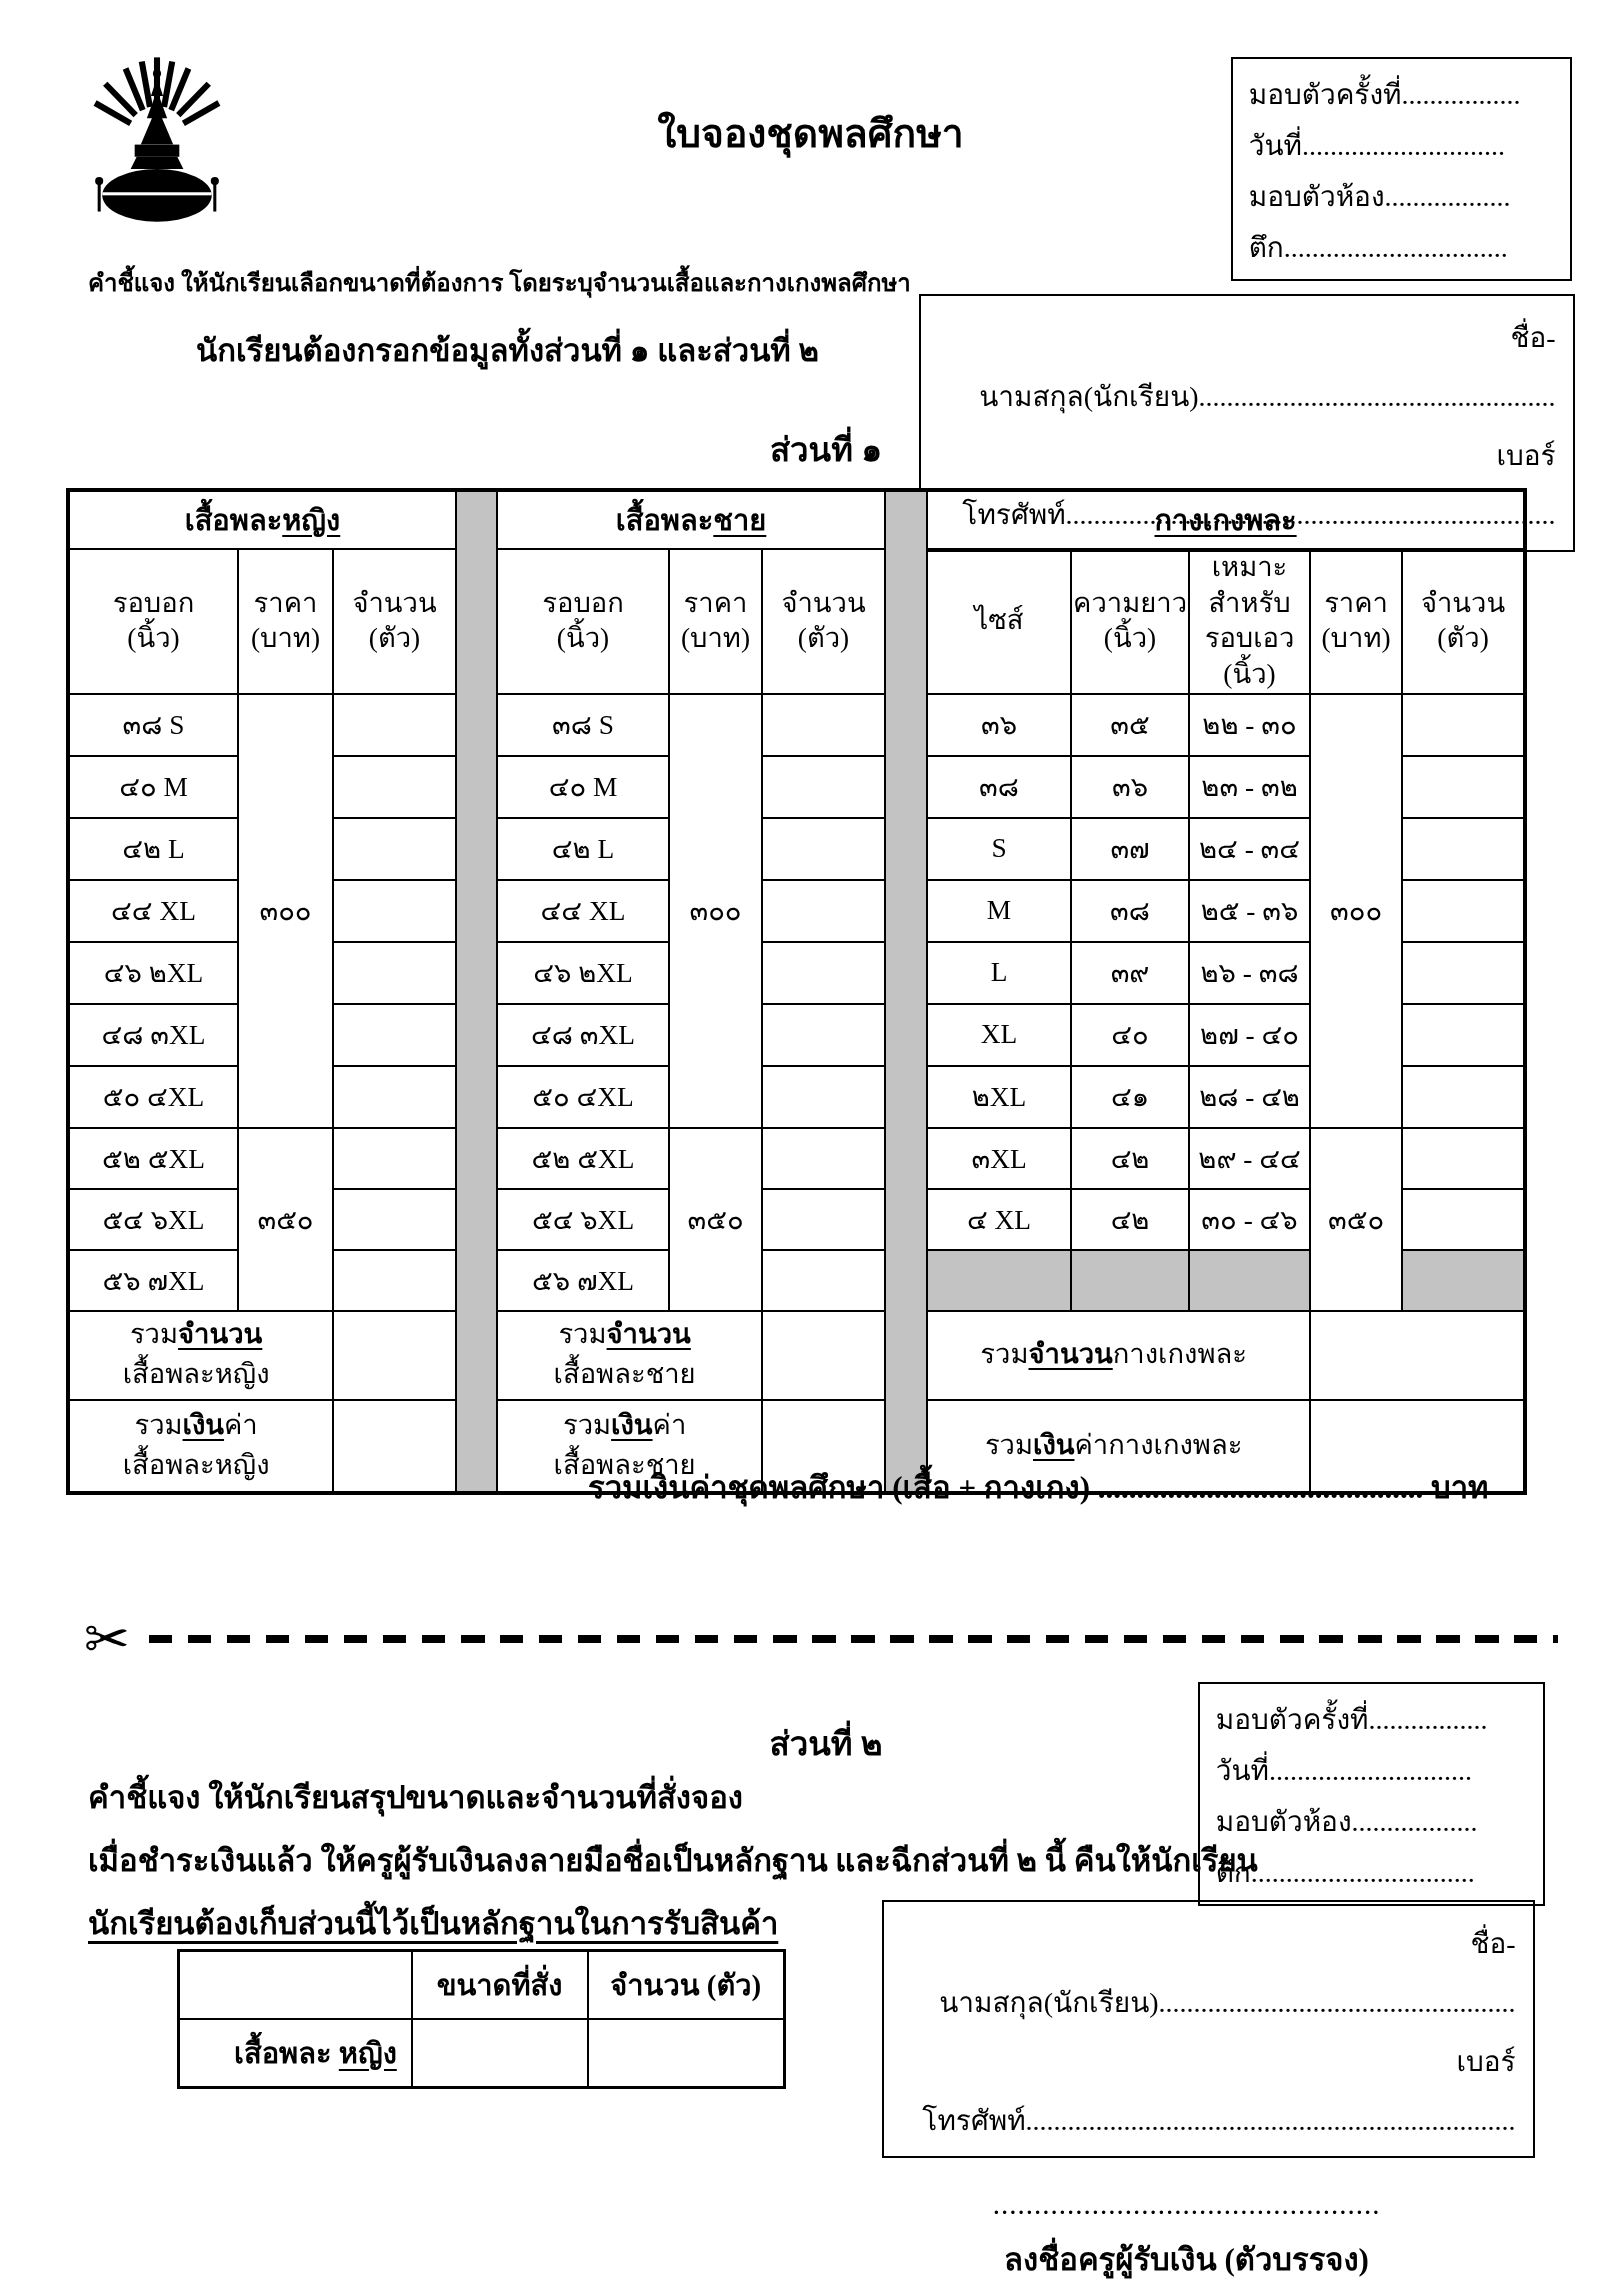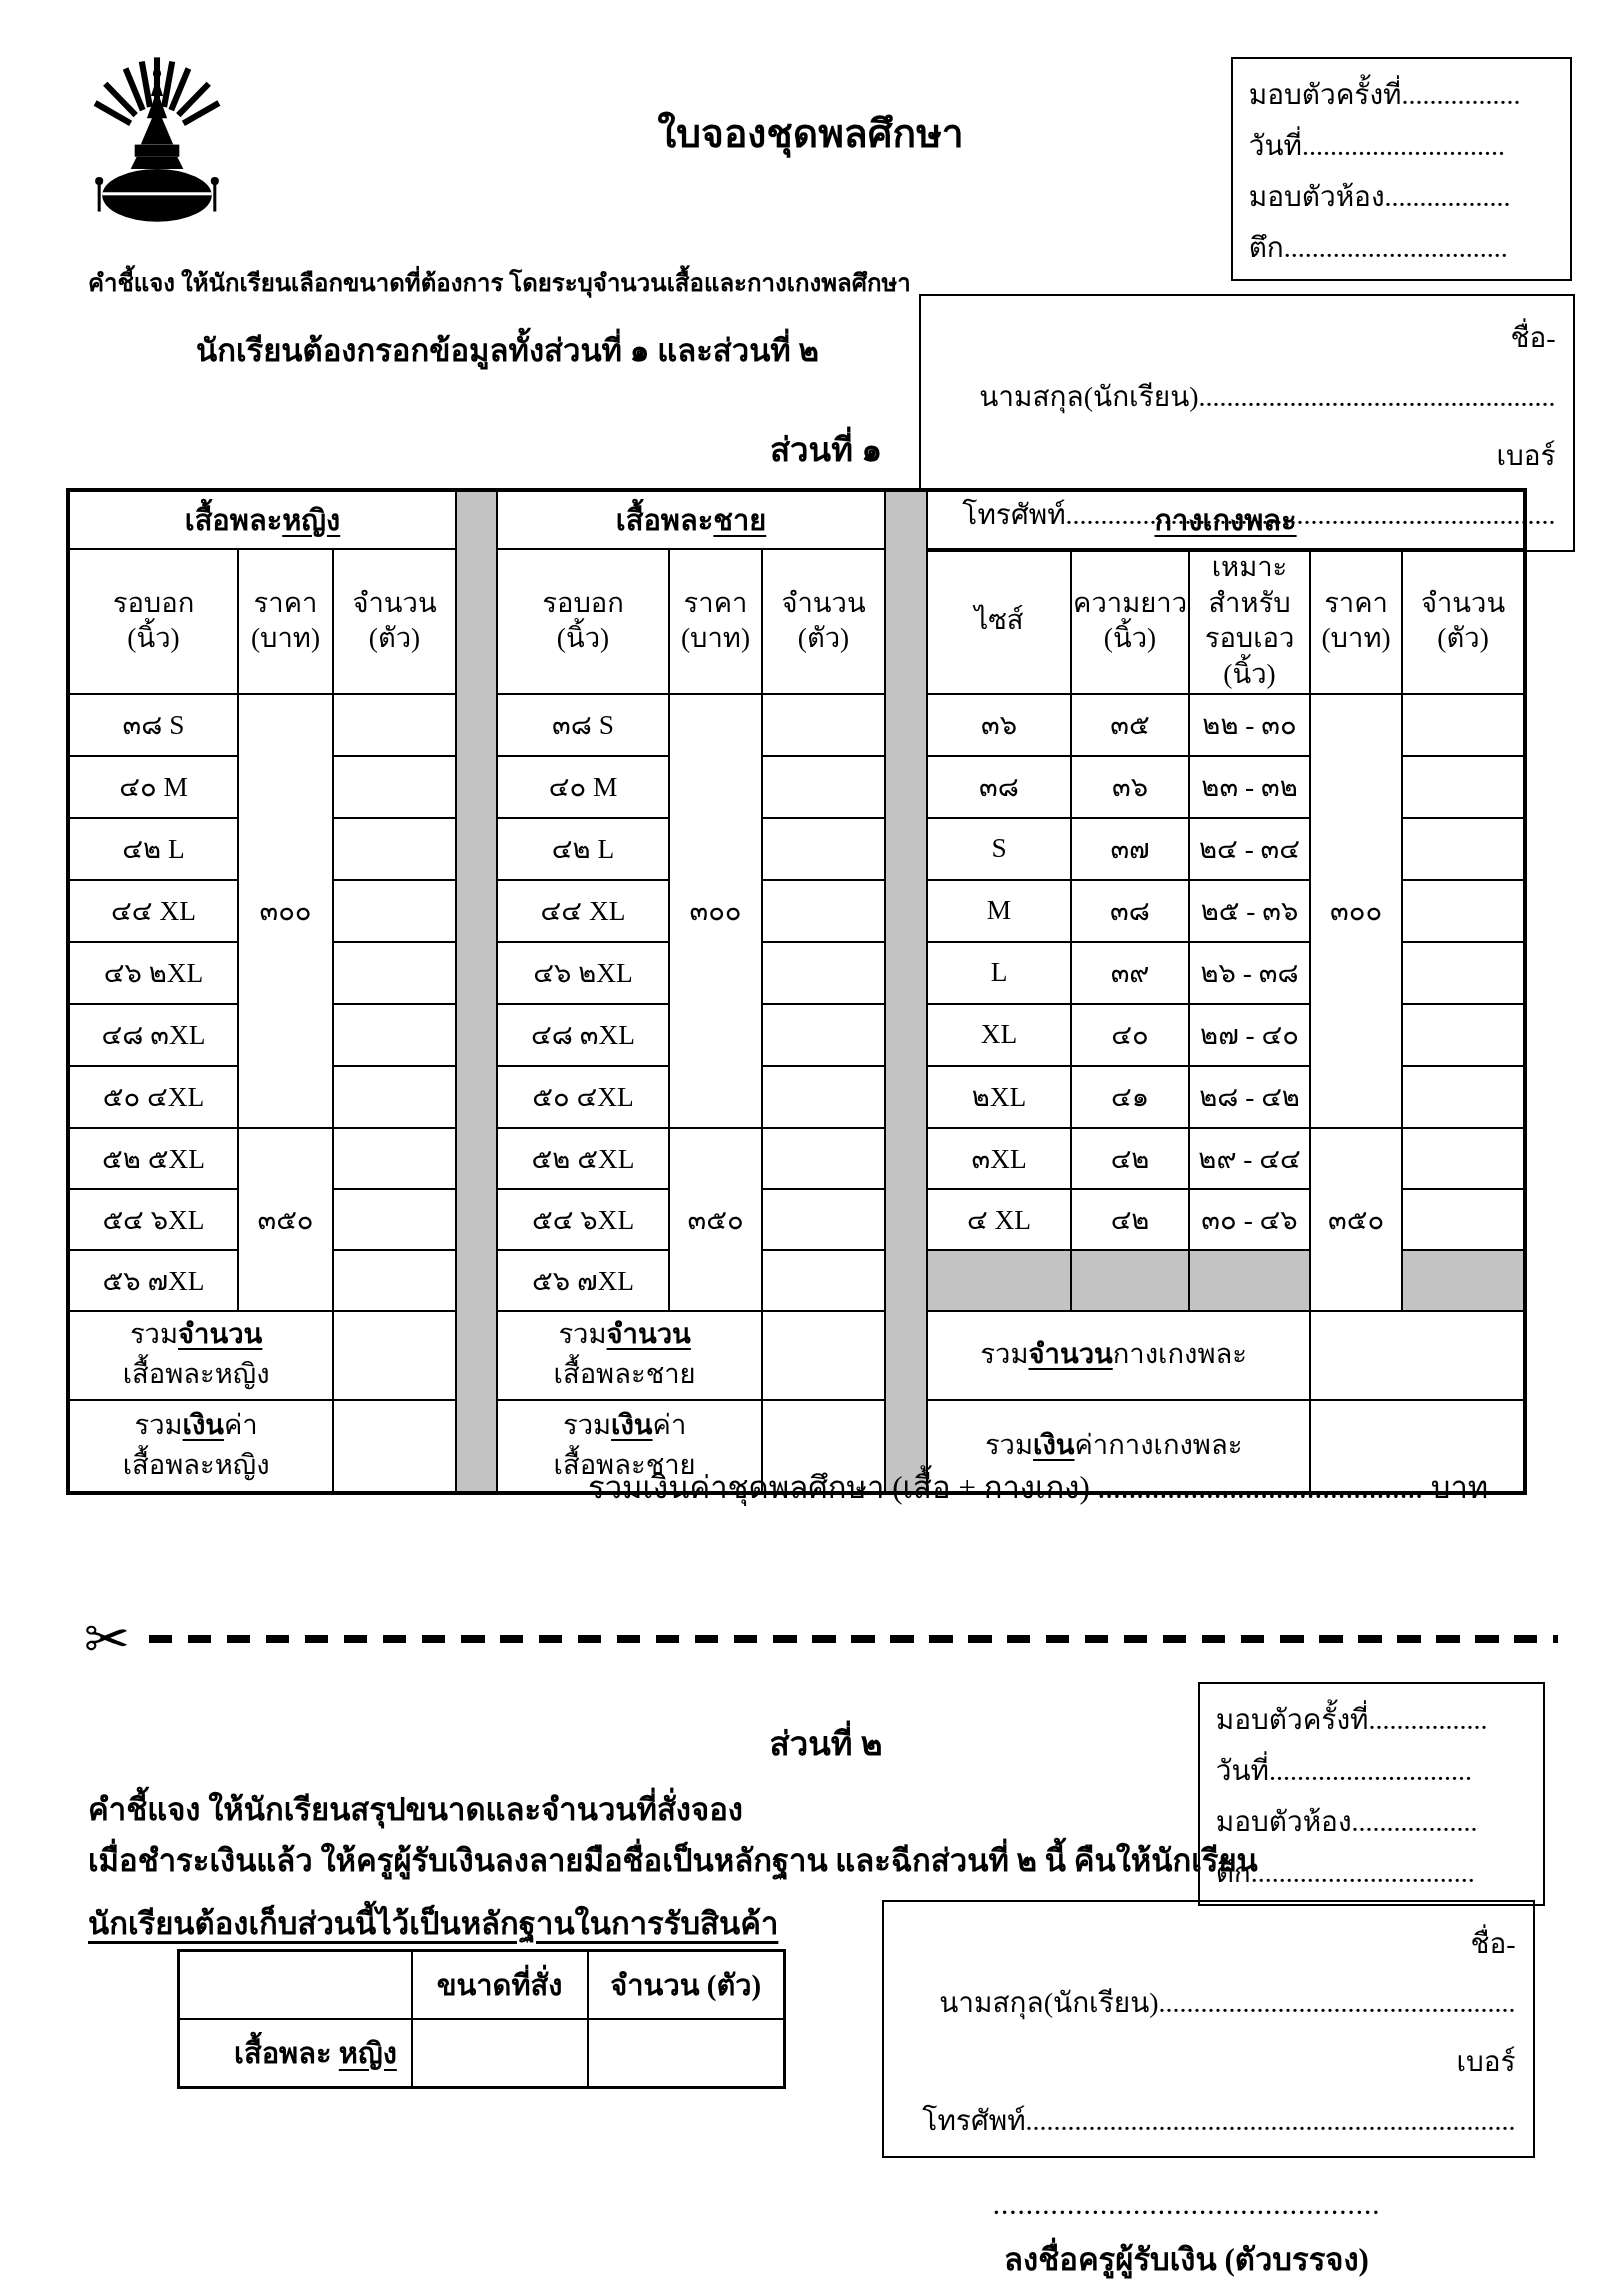--- a/index.html
+++ b/index.html
@@ -30,29 +30,29 @@
     font-size:27.4px;padding:0;overflow:hidden;
   }
   #main-table .title-cell{font-size:29px;font-weight:bold;}
   #main-table .hdr{line-height:1.3;}
   .gray-band{background:#c3c3c3;}
   tr.thick-top td{border-top:4.9px solid #000;}
   .sum-label{text-align:right;padding-right:9.8px !important;line-height:1.45;font-size:28px;}
   .sum-label .u{font-weight:bold;}
 
   
-  .total-line{left:588px;top:1462px;font-size:31px;font-weight:normal;}
+  .total-line{left:588px;top:1462px;font-size:31px;font-weight:bold;}
 
   
   .scissors{left:84px;top:1607px;font-size:55px;}
   .cutline{left:149px;top:1635px;width:1409px;height:7.8px;
     background:repeating-linear-gradient(90deg,#000 0 23.5px,transparent 23.5px 39px);}
 
   
-  .instr2-1{left:88px;top:1772px;font-size:31px;font-weight:bold;margin-top:12px;}
+  .instr2-1{left:88px;top:1772px;font-size:31px;font-weight:bold;}
   .instr2-2{left:88px;top:1835px;font-size:31px;font-weight:bold;}
   .instr2-3{left:88px;top:1898px;font-size:31px;font-weight:bold;text-decoration:underline;text-underline-offset:6.9px;}
 
   #sum-table{border-collapse:collapse;table-layout:fixed;width:607px;border:3.9px solid #000;}
   #sum-table td{border:2.9px solid #000;font-size:29px;vertical-align:middle;padding:0;}
   #sum-table .h{font-weight:bold;text-align:center;}
   #sum-table .lbl{font-weight:bold;text-align:right;padding-right:13.7px;}
   #sum-table .lbl .u{text-underline-offset:5.9px;}
 
   .sign-block{left:912px;top:2188px;width:549px;text-align:center;}

